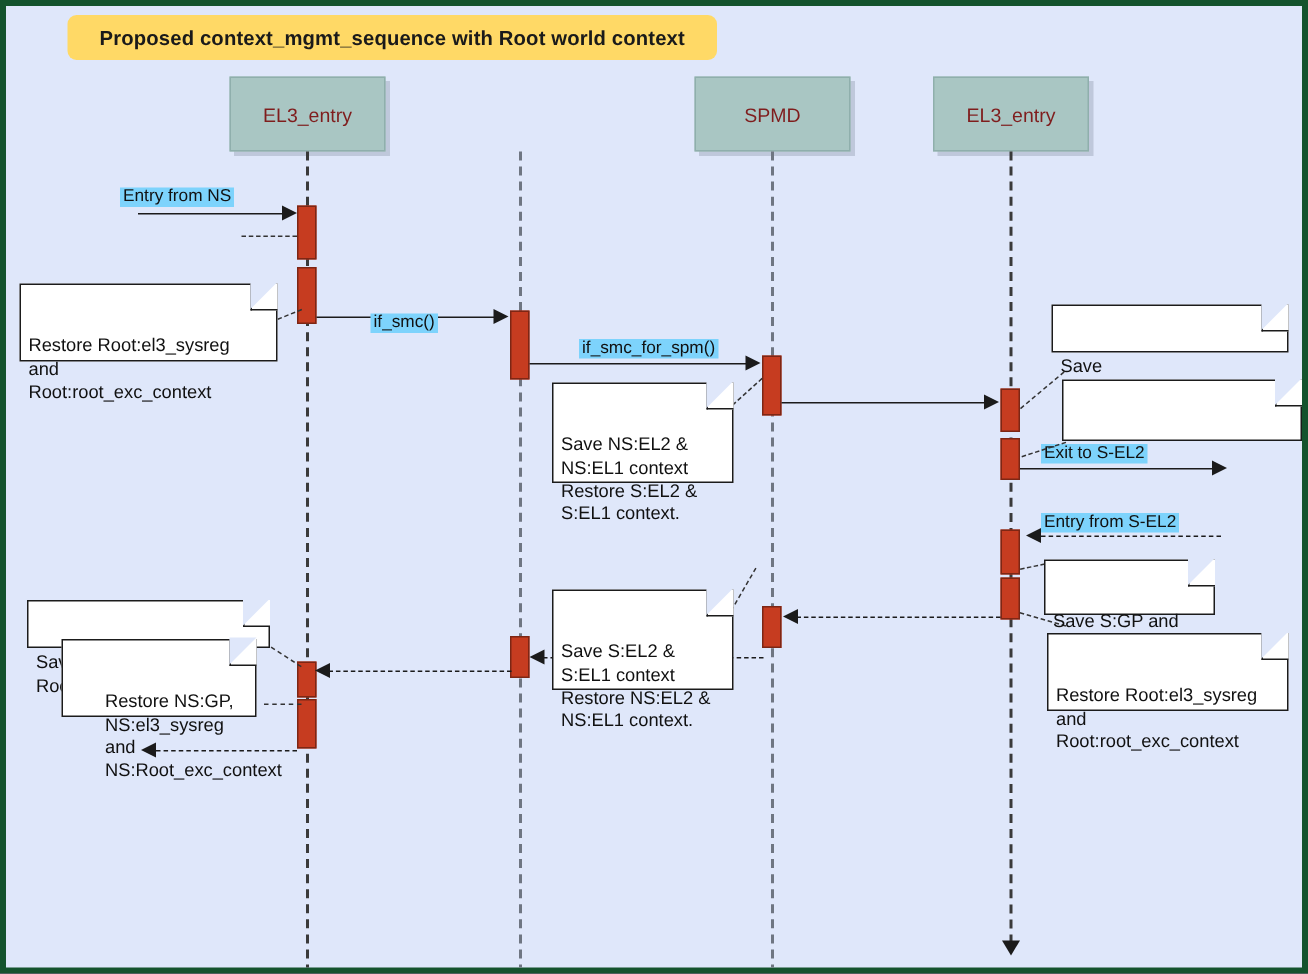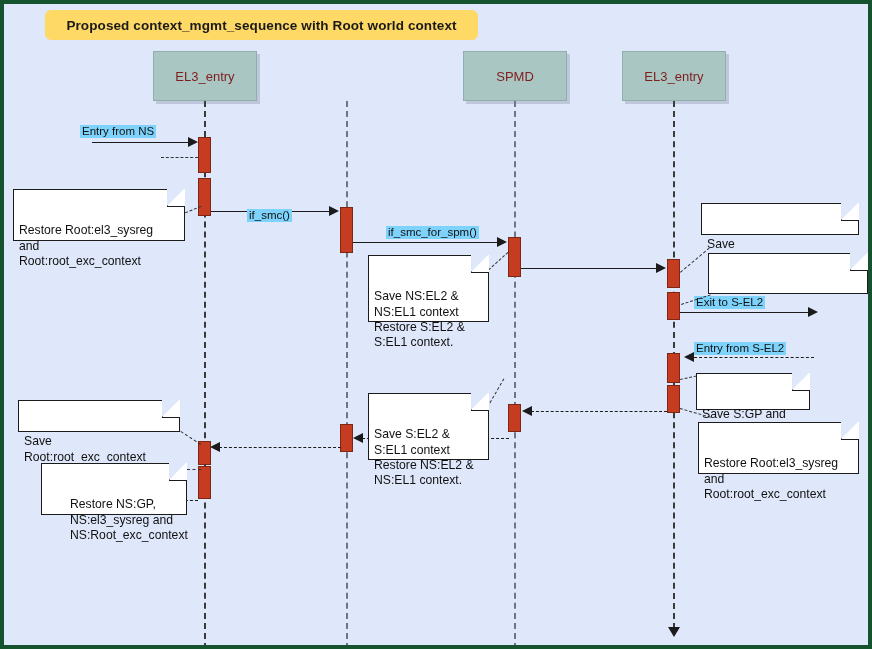--- a/index.html
+++ b/index.html
@@ -281,20 +281,20 @@
 S:EL1 context
 Restore NS:EL2 &amp;
 NS:EL1 context.</span>
   </div>
 
   <div class="note" style="left:14px;  top:396px; width:162px; height:32px;">
     <span class="fold"></span>
     <span>Save Root:root_exc_context</span>
   </div>
 
-  <div class="note" style="left:37px;  top:459px; width:146px; height:52px;padding-left:28px;">
+  <div class="note" style="left:37px;  top:422px; width:130px; height:52px;padding-left:28px;">
     <span class="fold"></span>
     <span>Restore NS:GP,
 NS:el3_sysreg and
 NS:Root_exc_context</span>
   </div>
 
 </div>
 
 </body></html>

